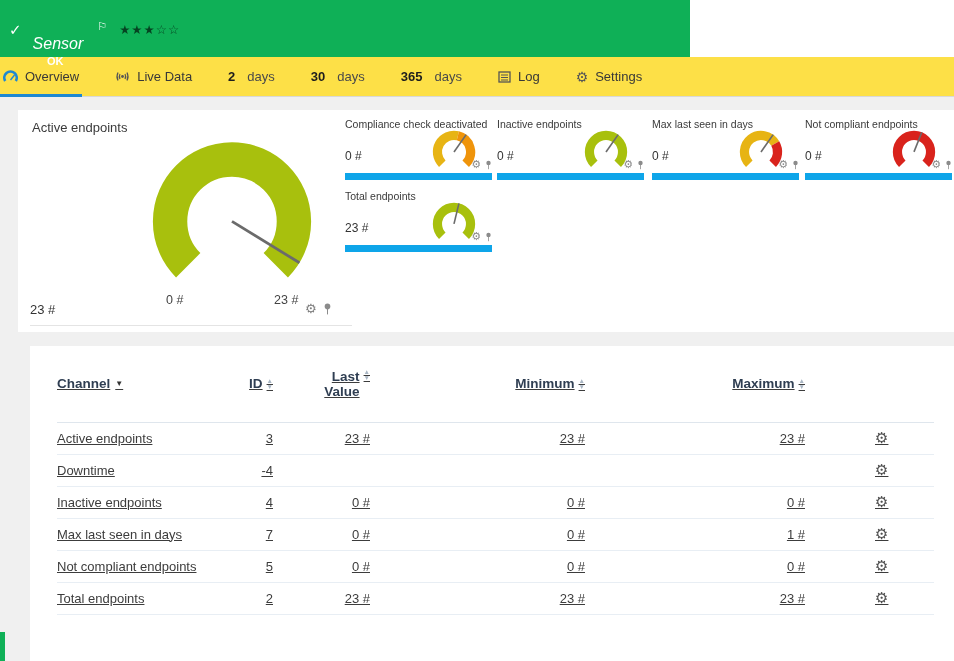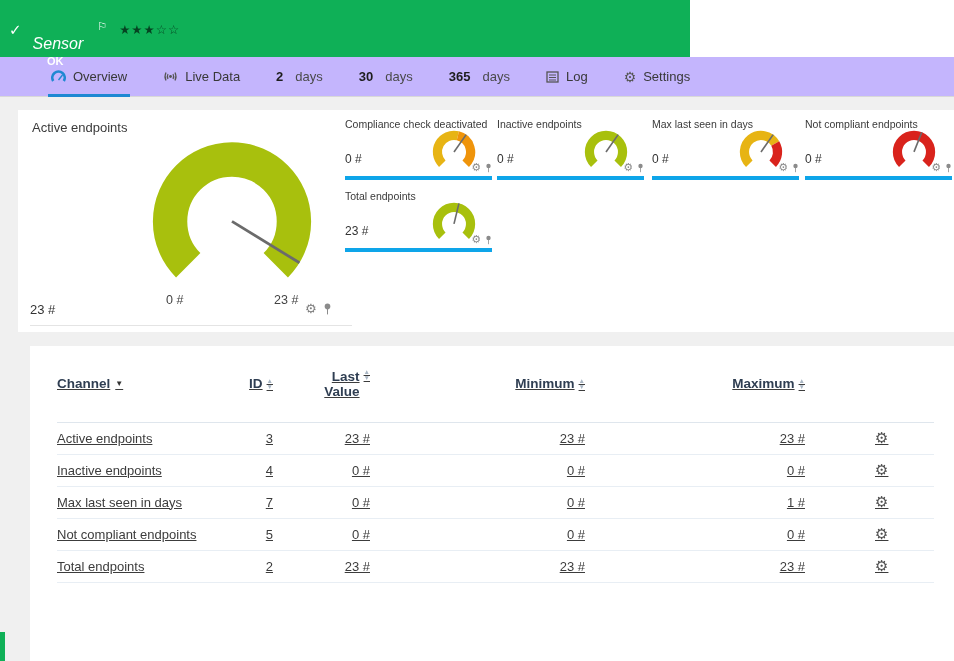--- a/index.html
+++ b/index.html
@@ -11,38 +11,38 @@
   .hdr { height:57px; background:#fff; position:relative; }
   .hdr-green { width:690px; height:57px; background:#0fb057; padding:7px 10px 0 9px; color:#fff; }
   .hdr-row1 { display:flex; align-items:center; }
   .check-icon { font-size:15px; font-weight:bold; margin-right:11px; }
   .kind { font-style:italic; font-size:16px; margin-right:9px;margin-top:28px; }
   .sensor-title { font-weight:bold; font-size:17px; }
   .flag-icon { font-size:11px; margin:-8px 0 0 5px; }
   .stars { margin-left:12px; margin-top:-2px; font-size:12.5px; letter-spacing:1px; color:rgba(0,0,0,0.62); cursor:pointer; }
   .hdr-ok { margin:2px 0 0 38px; font-size:11px; font-weight:bold; }
   
-  .tabs { height:40px; background:#c4b5fd; border-bottom:1px solid #d8d8d8; display:flex; padding-left:48px; }
+  .tabs { height:40px; background:#fde047; border-bottom:1px solid #d8d8d8; display:flex; }
   .tab { position:relative; display:flex; align-items:center; gap:7px; margin-right:30px; padding:0 3px; font-size:13px; color:#383838; cursor:pointer; white-space:nowrap; }
   .tab.active::after { content:""; position:absolute; left:0; right:0; bottom:-1px; height:3px; background:#1e88d2; }
   .ticon { display:flex; align-items:center; }
   .tnum { font-weight:bold; color:#1d1d1d; margin-right:5px; }
   .tword { color:#4a4a4a; }
   .gear-glyph { line-height:1; }
   
   .card1 { position:relative; margin:13px 0 0 18px; width:936px; height:222px; background:#fff; }
   .big-label { position:absolute; left:14px; top:10px; font-size:13px; color:#3a3a3a; }
   .big-gauge { position:absolute; left:128px; top:22px; width:172px; height:172px; }
   .scale-min { position:absolute; left:148px; top:183px; font-size:12.5px; color:#444; }
   .scale-max { position:absolute; left:256px; top:183px; font-size:12.5px; color:#444; }
   .big-value { position:absolute; left:12px; top:192px; font-size:13px; color:#333; }
   .big-icons { position:absolute; left:287px; top:192px; display:flex; gap:6px; align-items:center; color:#7e7e7e; }
   .big-icons .gear-glyph { font-size:13px; cursor:pointer; }
   .big-sep { position:absolute; left:12px; top:215px; width:322px; height:1px; background:#e4e4e4; }
-  .tile { position:absolute; width:147px; height:62px; border-bottom:4px solid #0ea5e9; }
+  .tile { position:absolute; width:147px; height:62px; border-bottom:7px solid #0ea5e9; }
   .tile .lbl { font-size:10.5px; color:#3a3a3a; white-space:nowrap; }
   .tile .small-gauge { position:absolute; right:15px; top:10px; width:46px; height:46px; }
   .tile .val { position:absolute; left:0; bottom:10px; font-size:12px; color:#333; }
   .t-icons { position:absolute; right:0; bottom:3px; display:flex; gap:4px; align-items:center; color:#8b8b8b; }
   .t-icons .gear-glyph { font-size:11px; cursor:pointer; }
   .pin-icon { display:flex; cursor:pointer; color:#8b8b8b; }
   .t0 { left:327px; top:8px; } .t1 { left:479px; top:8px; } .t2 { left:634px; top:8px; }
   .t3 { left:787px; top:8px; } .t4 { left:327px; top:80px; }
   
   .card2 { position:relative; margin:14px 0 0 30px; width:924px; height:330px; background:#fff; padding:0 20px 0 27px; }
@@ -294,20 +294,28 @@
     <tbody>
       <tr>
         <td>Active endpoints</td>
         <td class="c-num pr-id">3</td>
         <td class="c-num pr-last">23 #</td>
         <td class="c-num pr-mm">23 #</td>
         <td class="c-num pr-mm">23 #</td>
         <td class="c-set"><span class="row-gear">⚙</span></td>
       </tr>
       <tr>
+        <td>Downtime</td>
+        <td class="c-num pr-id">-4</td>
+        <td class="c-num pr-last"></td>
+        <td class="c-num pr-mm"></td>
+        <td class="c-num pr-mm"></td>
+        <td class="c-set"><span class="row-gear">⚙</span></td>
+      </tr>
+      <tr>
         <td>Inactive endpoints</td>
         <td class="c-num pr-id">4</td>
         <td class="c-num pr-last">0 #</td>
         <td class="c-num pr-mm">0 #</td>
         <td class="c-num pr-mm">0 #</td>
         <td class="c-set"><span class="row-gear">⚙</span></td>
       </tr>
       <tr>
         <td>Max last seen in days</td>
         <td class="c-num pr-id">7</td>

